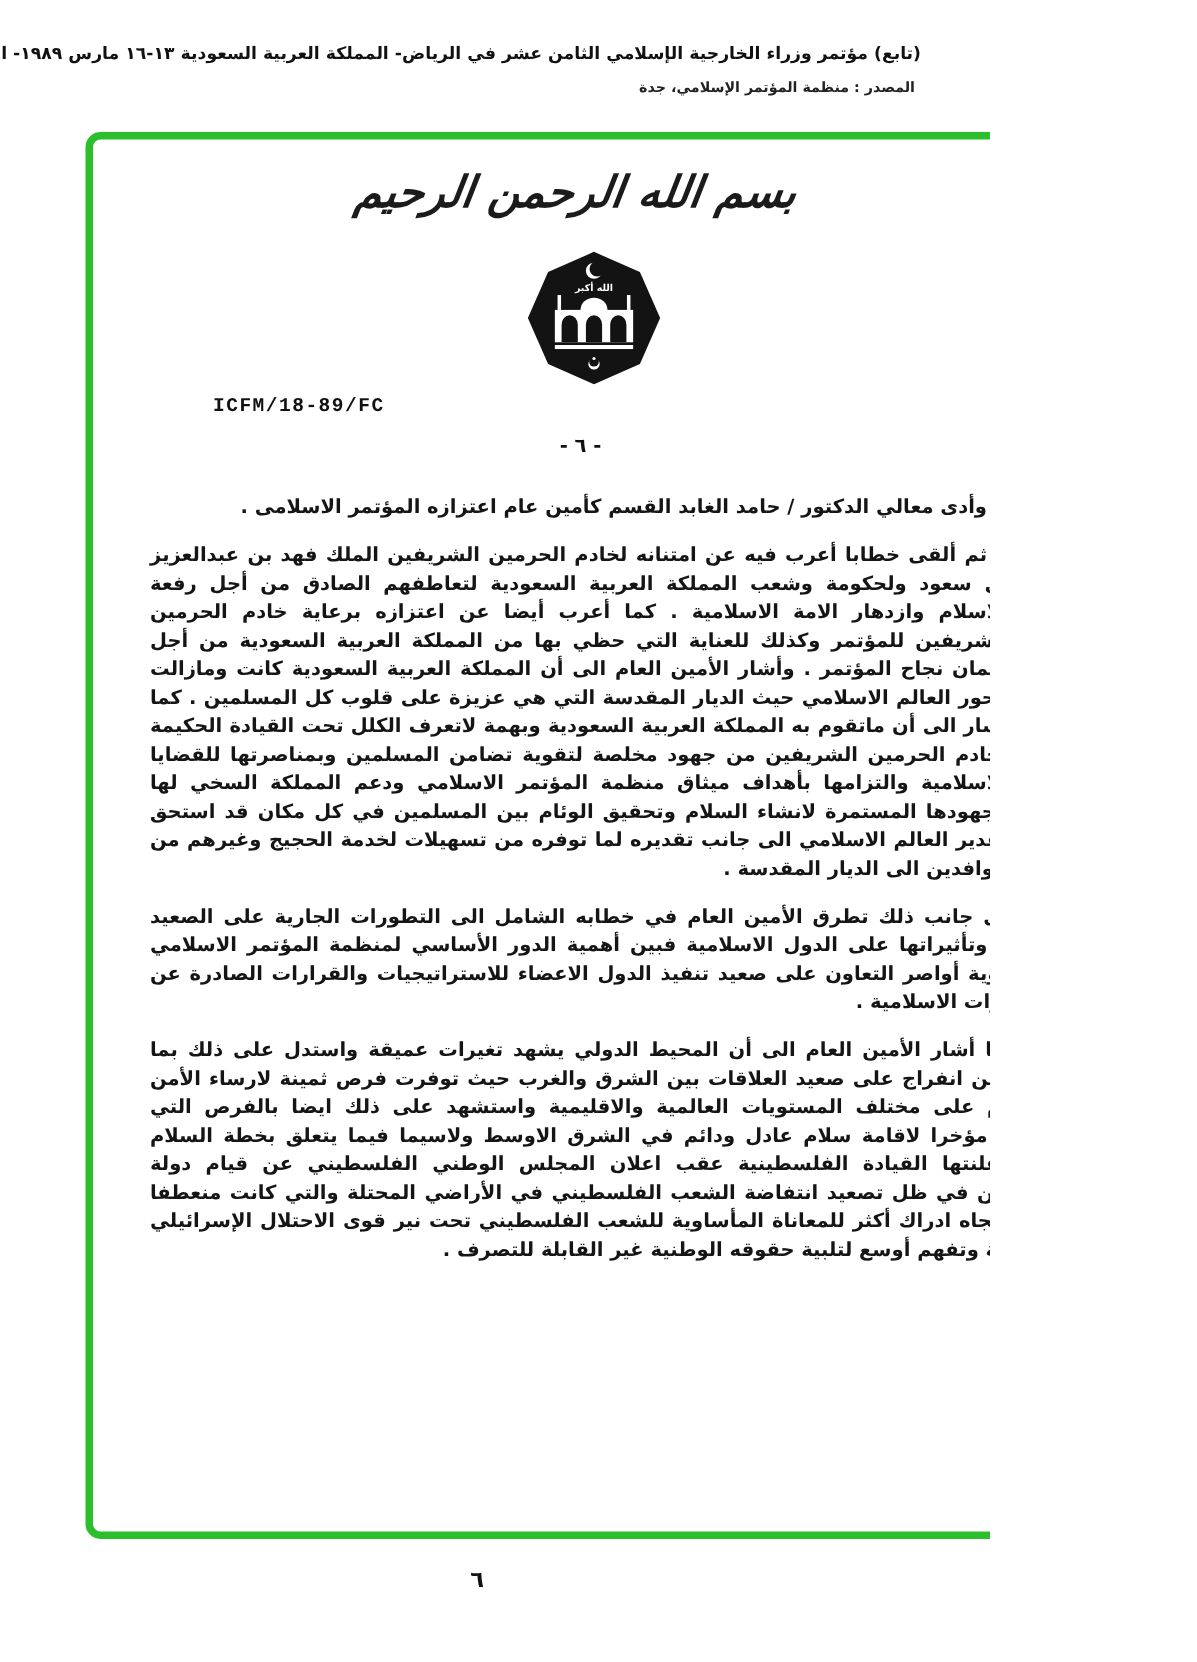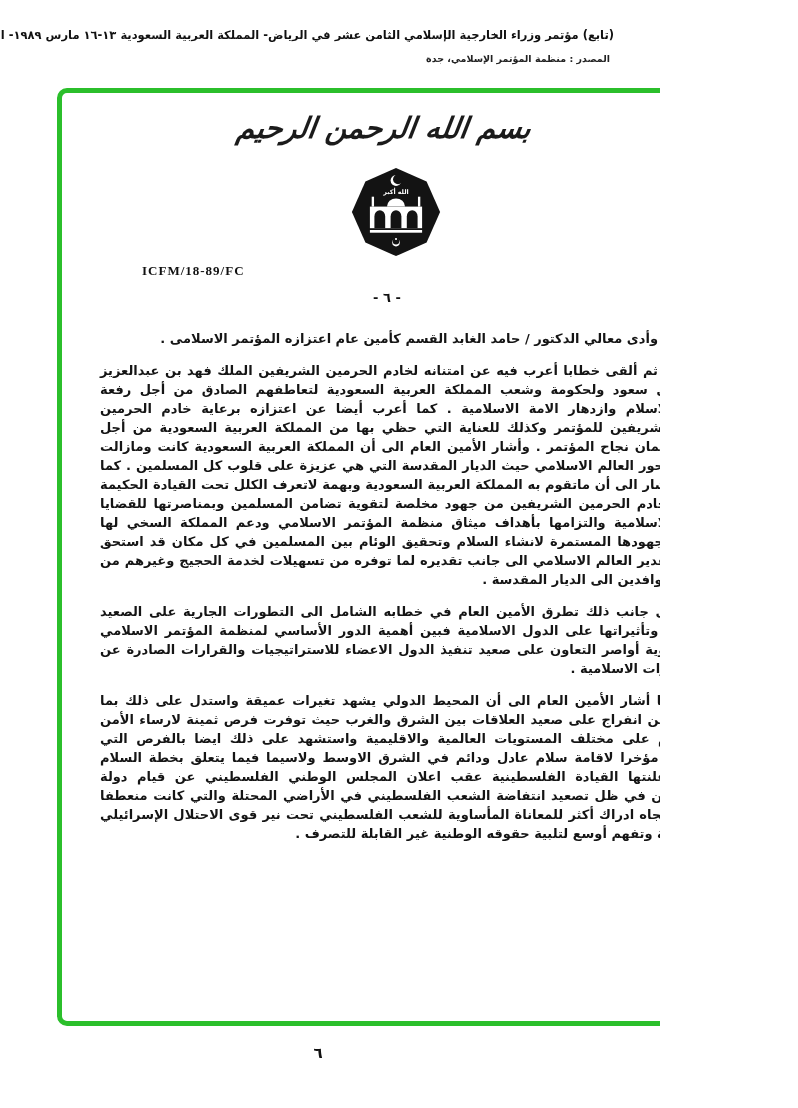--- a/index.html
+++ b/index.html
@@ -57,21 +57,21 @@
   }
   .emblem {
     position: absolute;
     top: 74px; left: 50%;
     width: 90px; height: 90px;
     margin-left: -48px;
   }
   .doc-ref {
     position: absolute;
     top: 170px; left: 80px;
-    font-family: Liberation Serif, serif;
+    font-family: Liberation Mono, monospace;
     font-size: 13px;
     font-weight: bold;
     letter-spacing: 1px;
     color: #111;
   }
   .page-marker {
     position: absolute;
     top: 197px; left: 0; right: 24px;
     text-align: center;
     direction: rtl;

